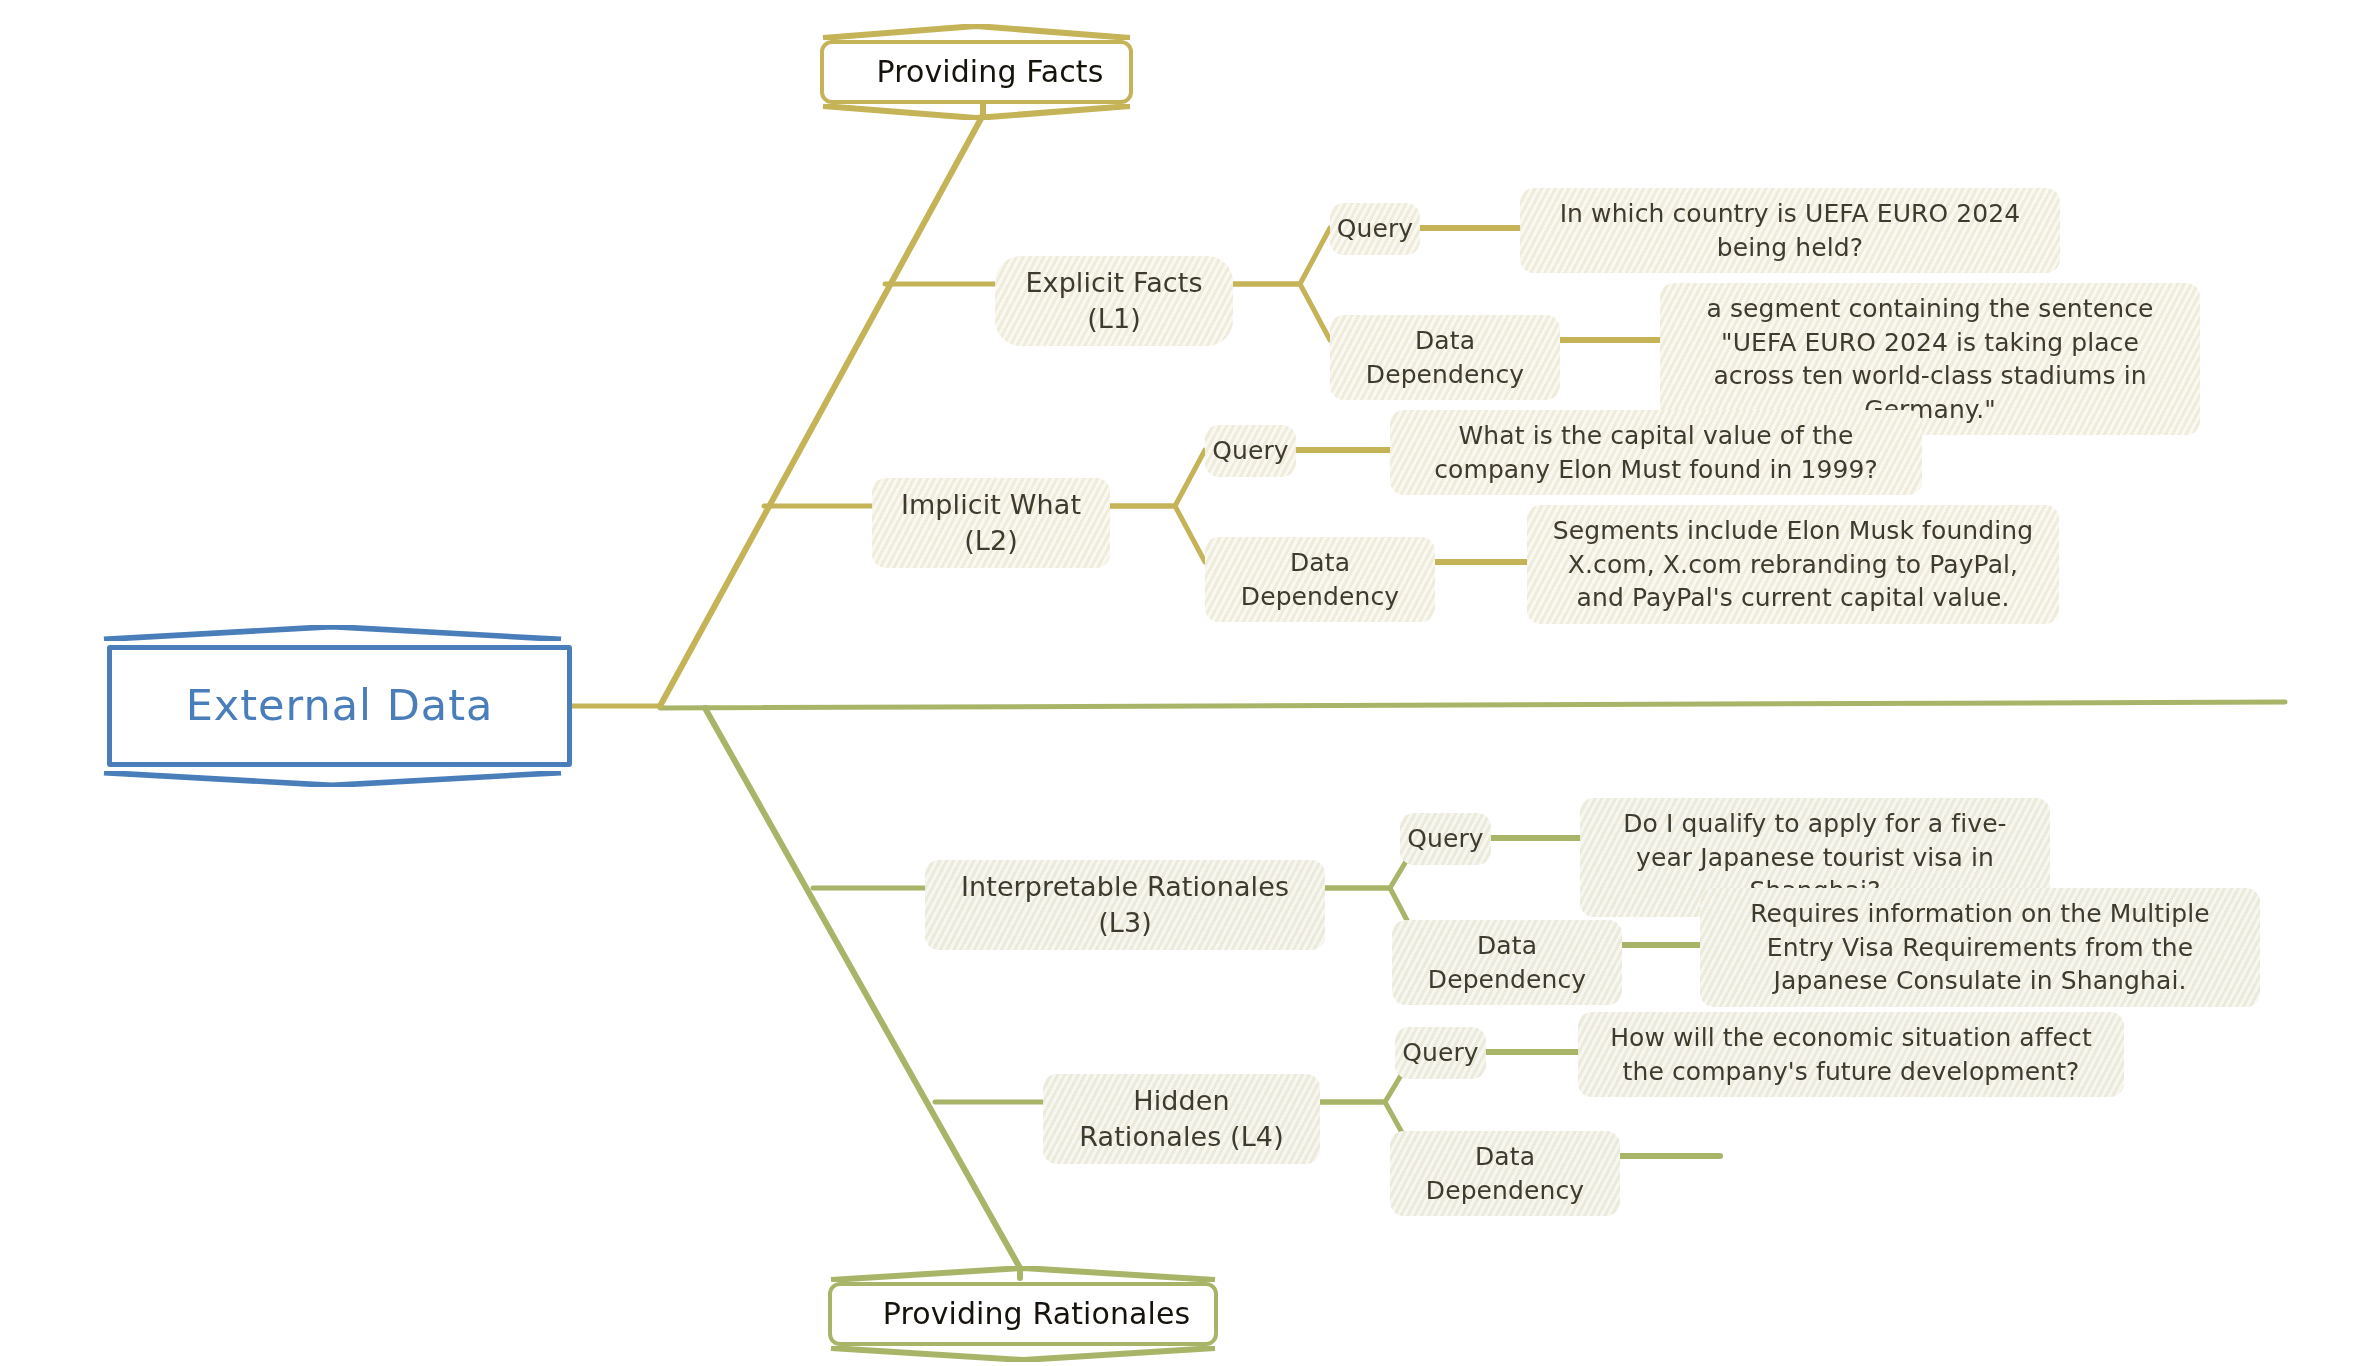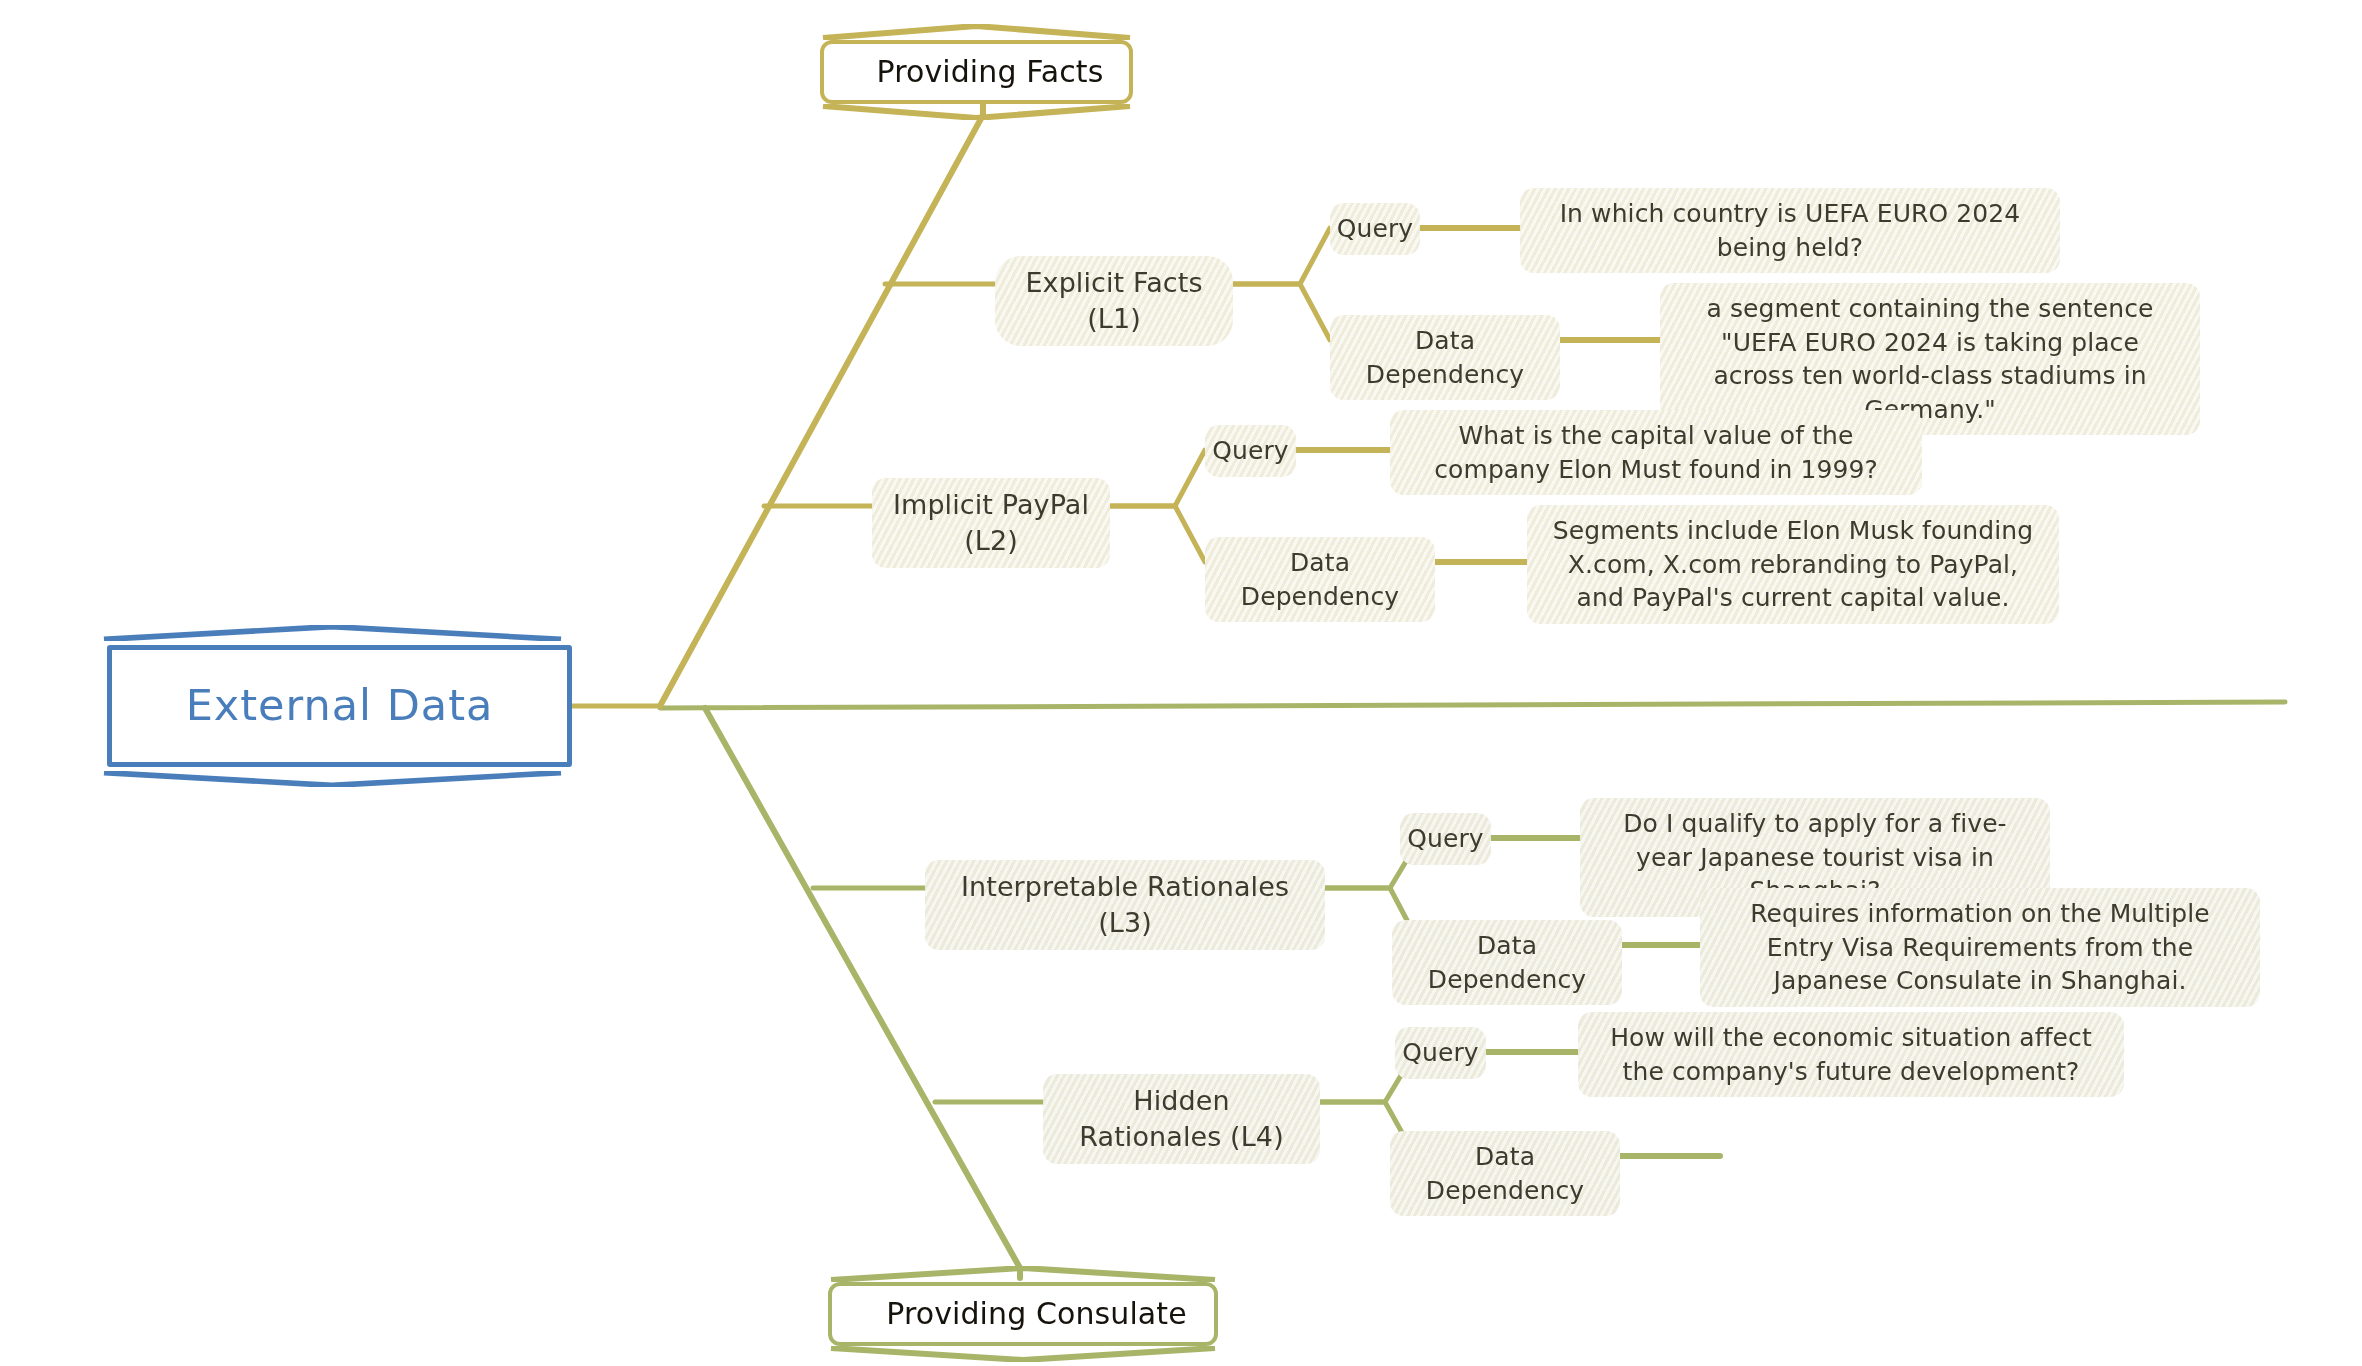--- a/index.html
+++ b/index.html
@@ -168,29 +168,29 @@
     <div class="node section-node section-facts" style="left:0; top:0; width:313px; height:64px;">Providing Facts</div>
     <svg class="root-cap" style="bottom:-16px;" viewBox="0 0 313 16" preserveAspectRatio="none">
       <path d="M 3 2 L 156 14 L 310 2" fill="none" stroke="#c5b358" stroke-width="6" stroke-linejoin="round"></path>
     </svg>
   </div>
 
   <div class="root-wrap" style="left:828px; top:1282px; width:390px; height:64px;">
     <svg class="root-cap" style="top:-16px;" viewBox="0 0 390 16" preserveAspectRatio="none">
       <path d="M 3 14 L 195 2 L 387 14" fill="none" stroke="#a8b569" stroke-width="6" stroke-linejoin="round"></path>
     </svg>
-    <div class="node section-node section-rationales" style="left:0; top:0; width:390px; height:64px;">Providing Consulate</div>
+    <div class="node section-node section-rationales" style="left:0; top:0; width:390px; height:64px;">Providing Rationales</div>
     <svg class="root-cap" style="bottom:-16px;" viewBox="0 0 390 16" preserveAspectRatio="none">
       <path d="M 3 2 L 195 14 L 387 2" fill="none" stroke="#a8b569" stroke-width="6" stroke-linejoin="round"></path>
     </svg>
   </div>
 
   <div class="node sketch gold lvl1" style="left:995px; top:256px; width:238px;border-radius:26px;">Explicit Facts (L1)</div>
 
-  <div class="node sketch gold lvl1" style="left:872px; top:478px; width:238px;">Implicit PayPal (L2)</div>
+  <div class="node sketch gold lvl1" style="left:872px; top:478px; width:238px;">Implicit What (L2)</div>
 
   <div class="node sketch green lvl1" style="left:925px; top:860px; width:400px;">Interpretable Rationales (L3)</div>
 
   <div class="node sketch green lvl1" style="left:1043px; top:1074px; width:277px;">Hidden Rationales (L4)</div>
 
   <div class="node sketch gold lvl2" style="left:1330px; top:203px; width:90px;">Query</div>
   <div class="node sketch gold leaf" style="left:1520px; top:188px; width:540px;">In which country is UEFA EURO 2024 being held?</div>
 
   <div class="node sketch gold lvl2" style="left:1330px; top:315px; width:230px;">Data Dependency</div>
   <div class="node sketch gold leaf" style="left:1660px; top:283px; width:540px;">a segment containing the sentence "UEFA EURO 2024 is taking place across ten world-class stadiums in Germany."</div>

